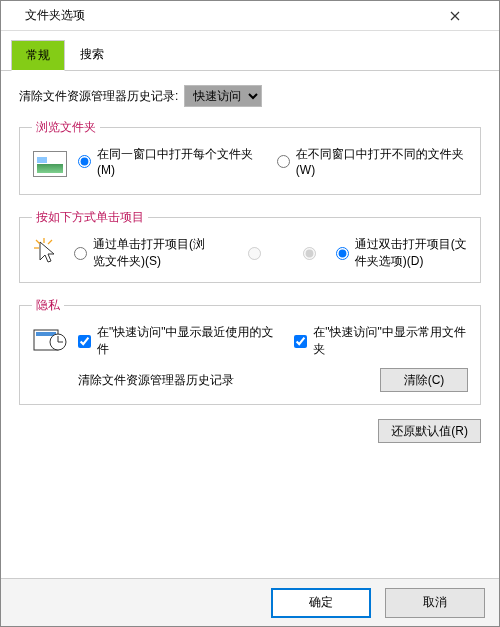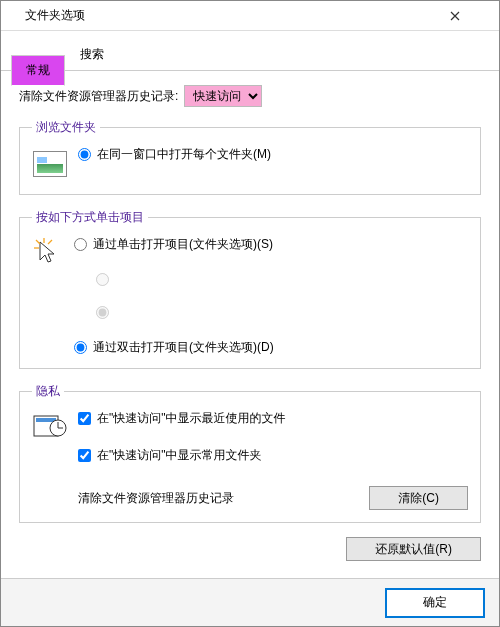--- a/index.html
+++ b/index.html
@@ -3,37 +3,37 @@
 <meta charset="utf-8">
 <style>
 *{box-sizing:border-box;margin:0;padding:0;font-family:"Microsoft YaHei","Segoe UI",sans-serif;font-size:12px;color:#000}
 body{background:#fff;width:500px;height:627px;border:1px solid #888;display:flex;flex-direction:column;overflow:hidden}
 .titlebar{height:30px;display:flex;align-items:center;padding:0 24px;border-bottom:1px solid #ddd}
 .titlebar .title{flex:1}
 .titlebar .close{width:40px;height:28px;display:flex;align-items:center;justify-content:center;cursor:pointer}
 .titlebar .close svg{width:10px;height:10px}
 .tabs-row{display:flex;padding:8px 10px 0 10px;border-bottom:1px solid #ccc}
 .tab{padding:6px 14px;border:1px solid transparent;cursor:pointer}
-.tab.active{border:1px solid #ccc;border-bottom:1px solid #fff;background:#d946ef;position:relative;top:16px}
+.tab.active{border:1px solid #ccc;border-bottom:1px solid #fff;background:#84cc16;position:relative;top:1px}
 .content{flex:1;padding:14px 18px 8px 18px;overflow:hidden}
 .row{display:flex;align-items:center;margin-bottom:12px}
 .row label.lbl{margin-right:6px}
-select{flex:1;height:22px;border:1px solid #bbb;background:#f9a8d4;padding:0 4px}
+select{flex:1;height:22px;border:1px solid #bbb;background:#a3a3a3;padding:0 4px}
 fieldset{border:1px solid #ccc;margin-bottom:14px;padding:10px 12px 12px 12px}
-legend{padding:0 4px;color:#4c1d95}
+legend{padding:0 4px;color:#be185d}
 .fs-body{display:flex;align-items:flex-start;gap:10px}
 .fs-icon{width:36px;height:36px;flex-shrink:0;display:flex;align-items:center;justify-content:center}
-.fs-options{flex:1;display:flex;flex-direction:column;gap:20px}
+.fs-options{flex:1;display:flex;flex-direction:row;gap:20px}
 .opt{display:flex;align-items:center;gap:6px}
 .opt.sub{margin-left:22px;color:#888}
 .opt.sub input{accent-color:#888}
 .opt input[type=radio],.opt input[type=checkbox]{width:13px;height:13px}
-.clear-row{display:flex;align-items:center;margin-top:22px;margin-left:46px}
+.clear-row{display:flex;align-items:center;margin-top:10px;margin-left:46px}
 .clear-row .txt{flex:1}
-button.win{min-width:88px;height:24px;border:1px solid #999;background:#e6e6e6;cursor:pointer;padding:0 28px}
+button.win{min-width:88px;height:24px;border:1px solid #999;background:#e6e6e6;cursor:pointer;padding:0 12px}
 .restore-row{display:flex;justify-content:flex-end;}
 .footer{height:48px;border-top:1px solid #ccc;display:flex;align-items:center;justify-content:flex-end;gap:14px;padding:0 14px;background:#f4f4f4}
 .footer button.win{min-width:100px;height:30px}
 .footer button.primary{border:2px solid #0078d7;background:#fff}
 .icon-folder{width:34px;height:26px;background:#fff;border:1px solid #888;position:relative}
 .icon-folder:before{content:"";position:absolute;left:3px;top:5px;width:10px;height:6px;background:#8bc7ff}
 .icon-folder:after{content:"";position:absolute;left:3px;top:12px;width:26px;height:9px;background:linear-gradient(#479b5a,#7fd08f)}
 .icon-click{width:32px;height:32px;position:relative}
 .icon-click svg{width:32px;height:32px}
 .icon-privacy{width:36px;height:30px;position:relative}
@@ -72,20 +72,24 @@
     <legend>浏览文件夹</legend>
     <div class="fs-body">
       <div class="fs-icon">
           <div class="icon-folder"></div>
         </div>
       <div class="fs-options">
         <label class="opt">
           <input type="radio" name="browse" checked="" style="">
           <span>在同一窗口中打开每个文件夹(M)</span>
         </label>
+        <label class="opt">
+          <input type="radio" name="browse" style="">
+          <span>在不同窗口中打开不同的文件夹(W)</span>
+        </label>
       </div>
     </div>
   </fieldset>
 
   <fieldset>
     <legend>按如下方式单击项目</legend>
     <div class="fs-body">
       <div class="fs-icon icon-click">
         <svg viewBox="0 0 32 32">
             <path d="M8 6 L8 24 L13 19 L16 26 L19 25 L16 18 L22 18 Z" fill="#fff" stroke="#333" stroke-width="1"></path>
@@ -93,21 +97,21 @@
               <line x1="4" y1="4" x2="8" y2="8"></line>
               <line x1="12" y1="2" x2="12" y2="7"></line>
               <line x1="20" y1="4" x2="16" y2="8"></line>
               <line x1="2" y1="12" x2="7" y2="12"></line>
             </g>
           </svg>
       </div>
       <div class="fs-options">
         <label class="opt">
           <input type="radio" name="click" style="">
-          <span>通过单击打开项目(文件夹选项)(S)</span>
+          <span>通过单击打开项目(浏览文件夹)(S)</span>
         </label>
         <label class="opt sub">
           <input type="radio" name="click-sub" disabled="" style="">
         </label>
         <label class="opt sub">
           <input type="radio" name="click-sub" disabled="" checked="" style="">
         </label>
         <label class="opt">
           <input type="radio" name="click" checked="" style="">
           <span>通过双击打开项目(文件夹选项)(D)</span>
@@ -146,13 +150,14 @@
   </fieldset>
 
   <div class="restore-row">
     <button class="win">还原默认值(R)</button>
   </div>
 
 </div>
 
 <div class="footer">
   <button class="win primary">确定</button>
+  <button class="win">取消</button>
 </div>
 
 </body></html>

